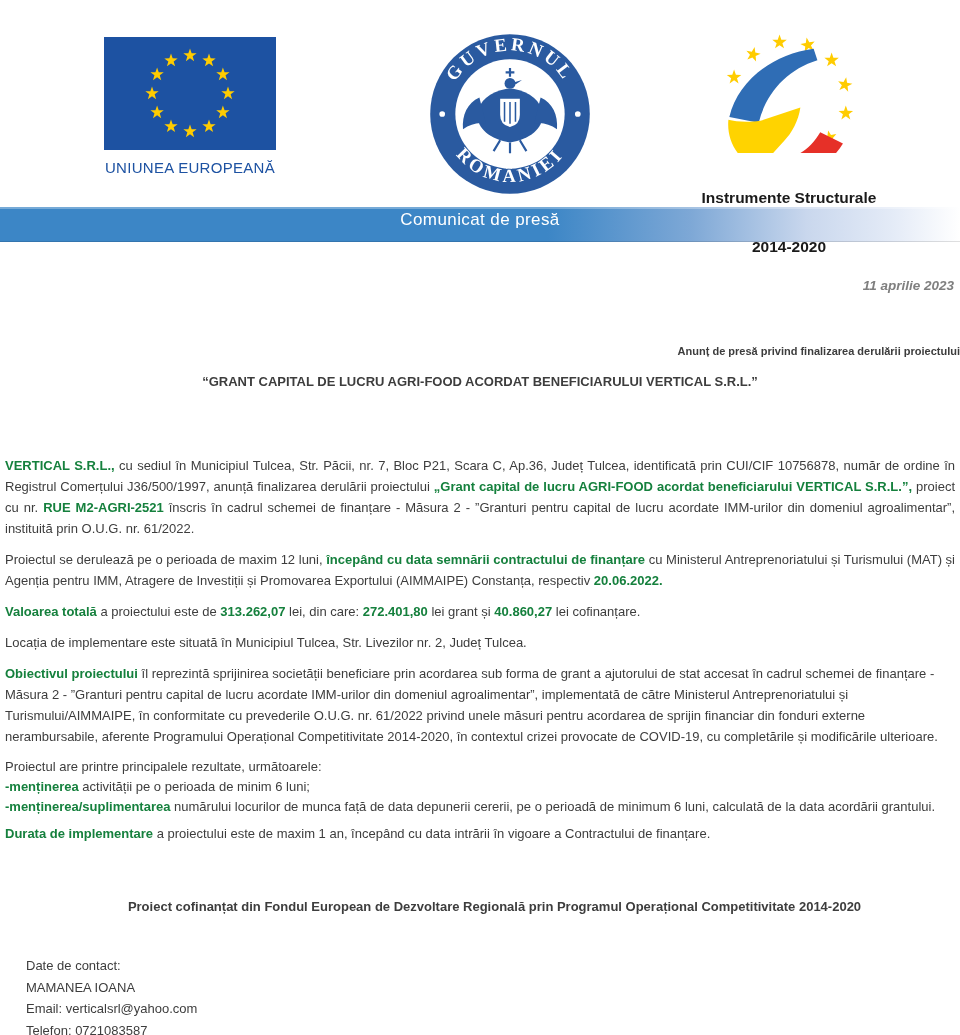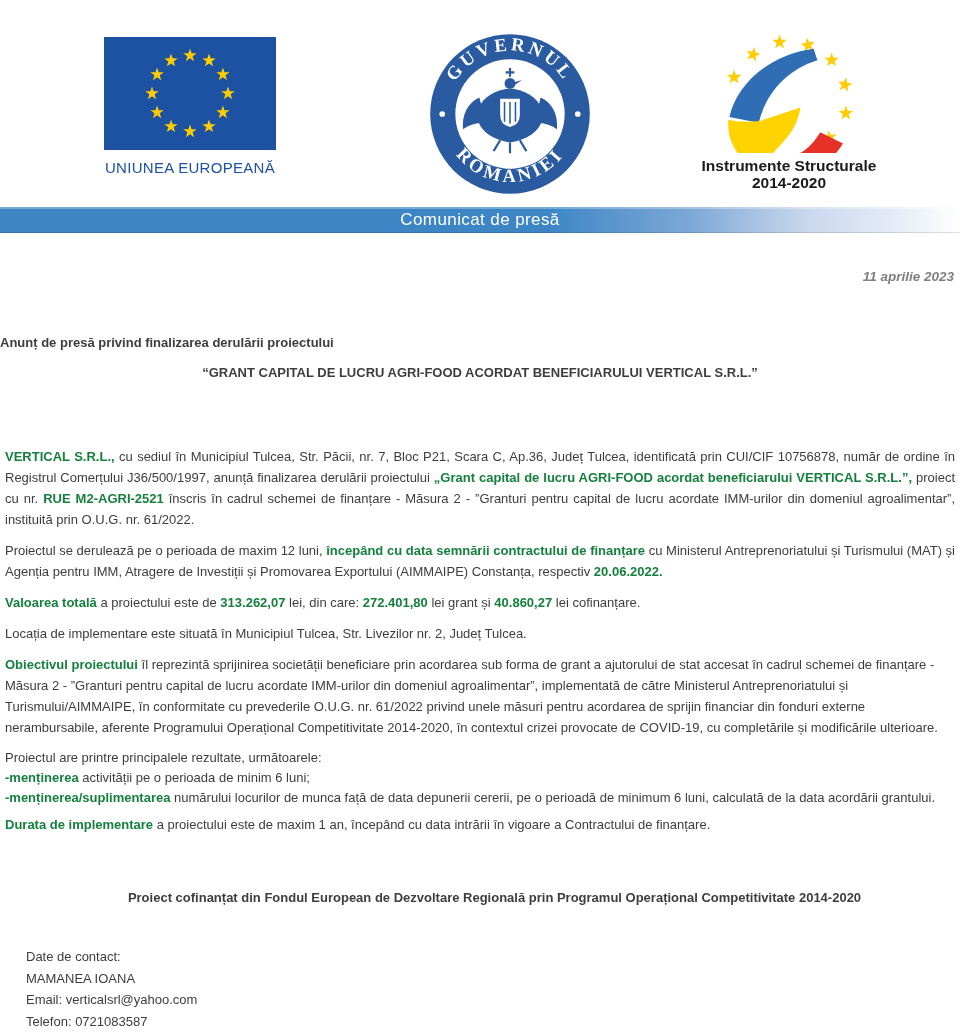--- a/index.html
+++ b/index.html
@@ -14,32 +14,32 @@
     background:#fff; overflow:hidden;
     font-family:"Liberation Sans","DejaVu Sans",sans-serif;
     color:var(--text);
   }
   
   .logos{position:relative; height:207px;}
   .eu-block{position:absolute; left:104px; top:37px; width:172px; text-align:center;}
   .eu-caption{margin-top:5px; font-size:15px; letter-spacing:.3px; color:var(--eu-blue); white-space:nowrap;}
   .gov-block{position:absolute; left:428px; top:32px; width:164px; height:164px;}
   .is-block{position:absolute; left:694px; top:28px; width:190px; text-align:center;}
-  .is-caption{font-size:15.5px; font-weight:700; color:#1a1a1a; line-height:17px; white-space:nowrap;}
+  .is-caption{font-size:15.5px; font-weight:700; color:#1a1a1a; line-height:17px; white-space:nowrap;margin-top:32px;}
   
   .banner{
-    height:26px; line-height:26px; text-align:center;
+    height:35px; line-height:26px; text-align:center;
     background:linear-gradient(90deg, var(--banner-blue) 0%, var(--banner-blue) 57%,
                #7ea8d6 72%, #c9d7ed 84%, #e4ebf7 93%, #ffffff 100%);
     box-shadow:inset 0 2px 0 rgba(255,255,255,.30), inset 0 -1px 0 rgba(0,0,0,.12);
     color:#fff; font-size:17px; letter-spacing:.4px;
   }
   
   .date{margin:36px 6px 0 0; text-align:right; font-size:13.5px; font-weight:700; font-style:italic; color:var(--muted);padding-left:36px;}
-  .title1{margin-top:48px; text-align:left; font-size:13px; font-weight:700; line-height:21px;}
+  .title1{margin-top:48px; text-align:right; font-size:11px; font-weight:700; line-height:21px;}
   .title2{margin-top:9px;  text-align:center; font-size:13px; font-weight:700; line-height:21px;}
   .body{padding:0 5px; margin-top:63px; font-size:13px; line-height:21px;}
   .body p{margin:0 0 10px 0;}
   .body p.just{text-align:justify;}
   .body p.tight{margin-bottom:0; line-height:20px;}
   .body p.duration{margin-top:6px;}
   .body b{font-weight:700; color:#15803d;}
   .cofinance{margin-top:52px; text-align:center; font-size:13px; font-weight:700; line-height:21px;padding-left:29px;}
   .contact{margin-top:38px; text-align:left; font-size:13px; line-height:21.5px;margin-left:26px;}
 </style>

